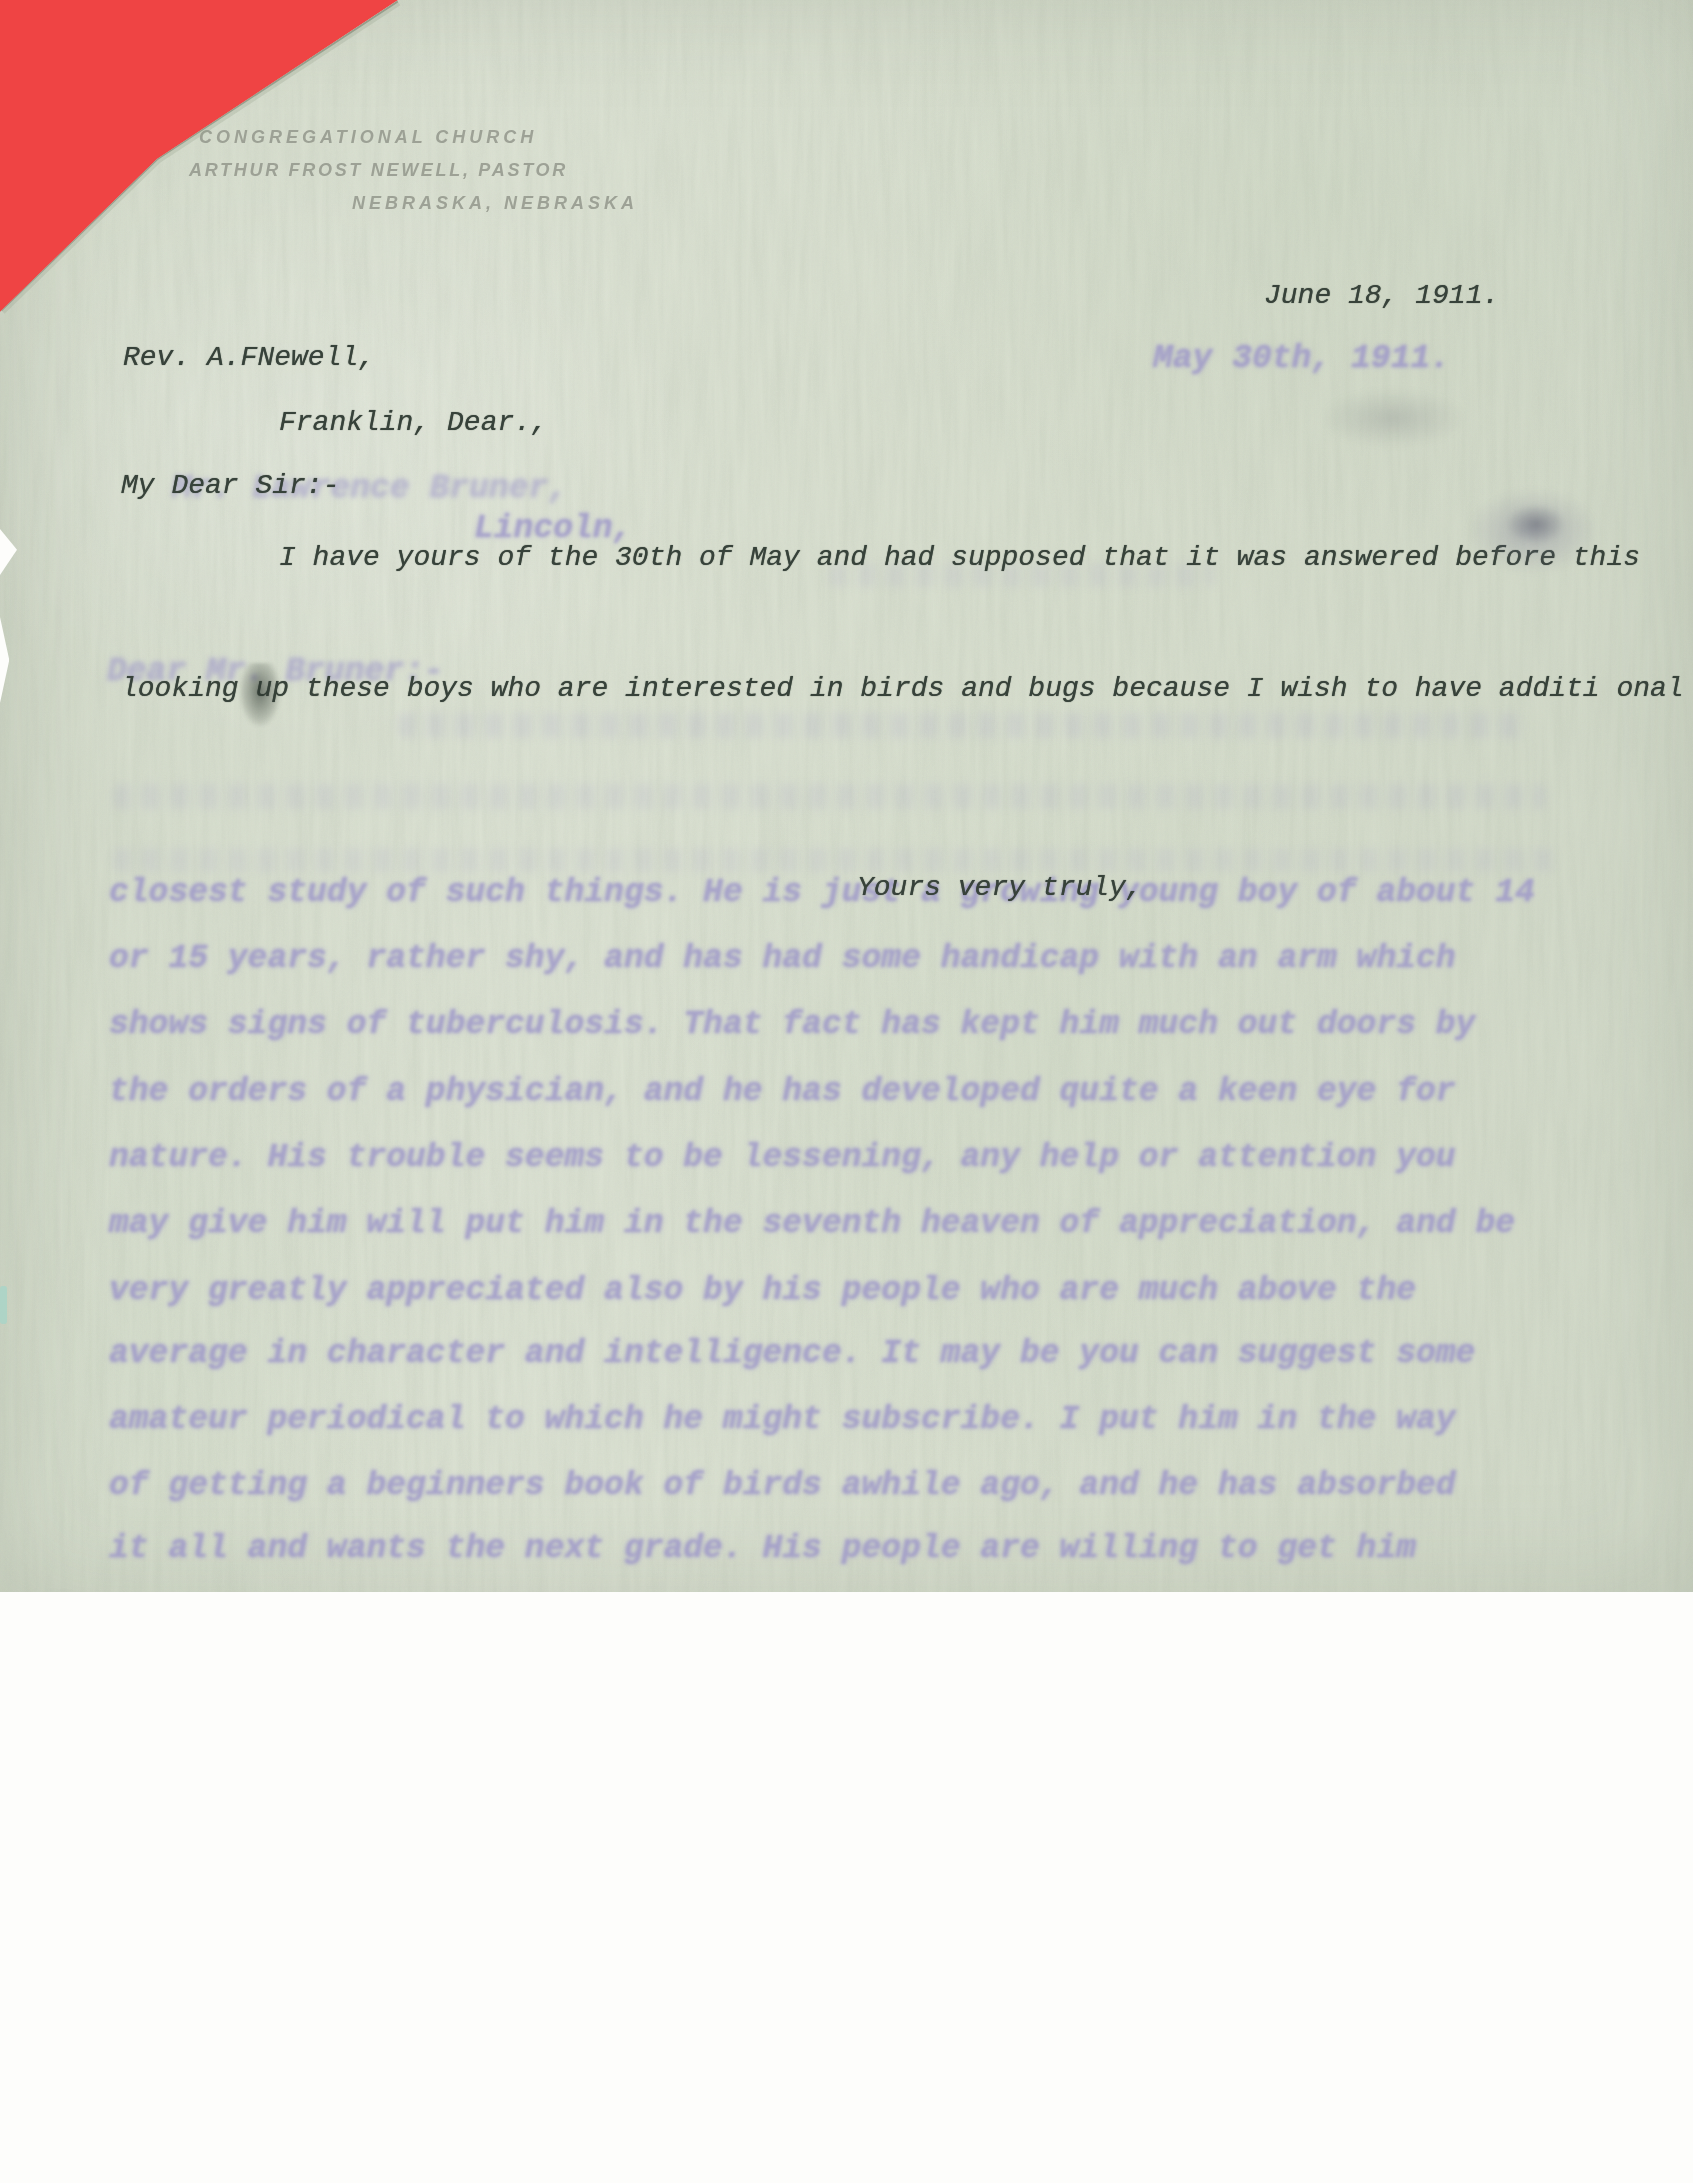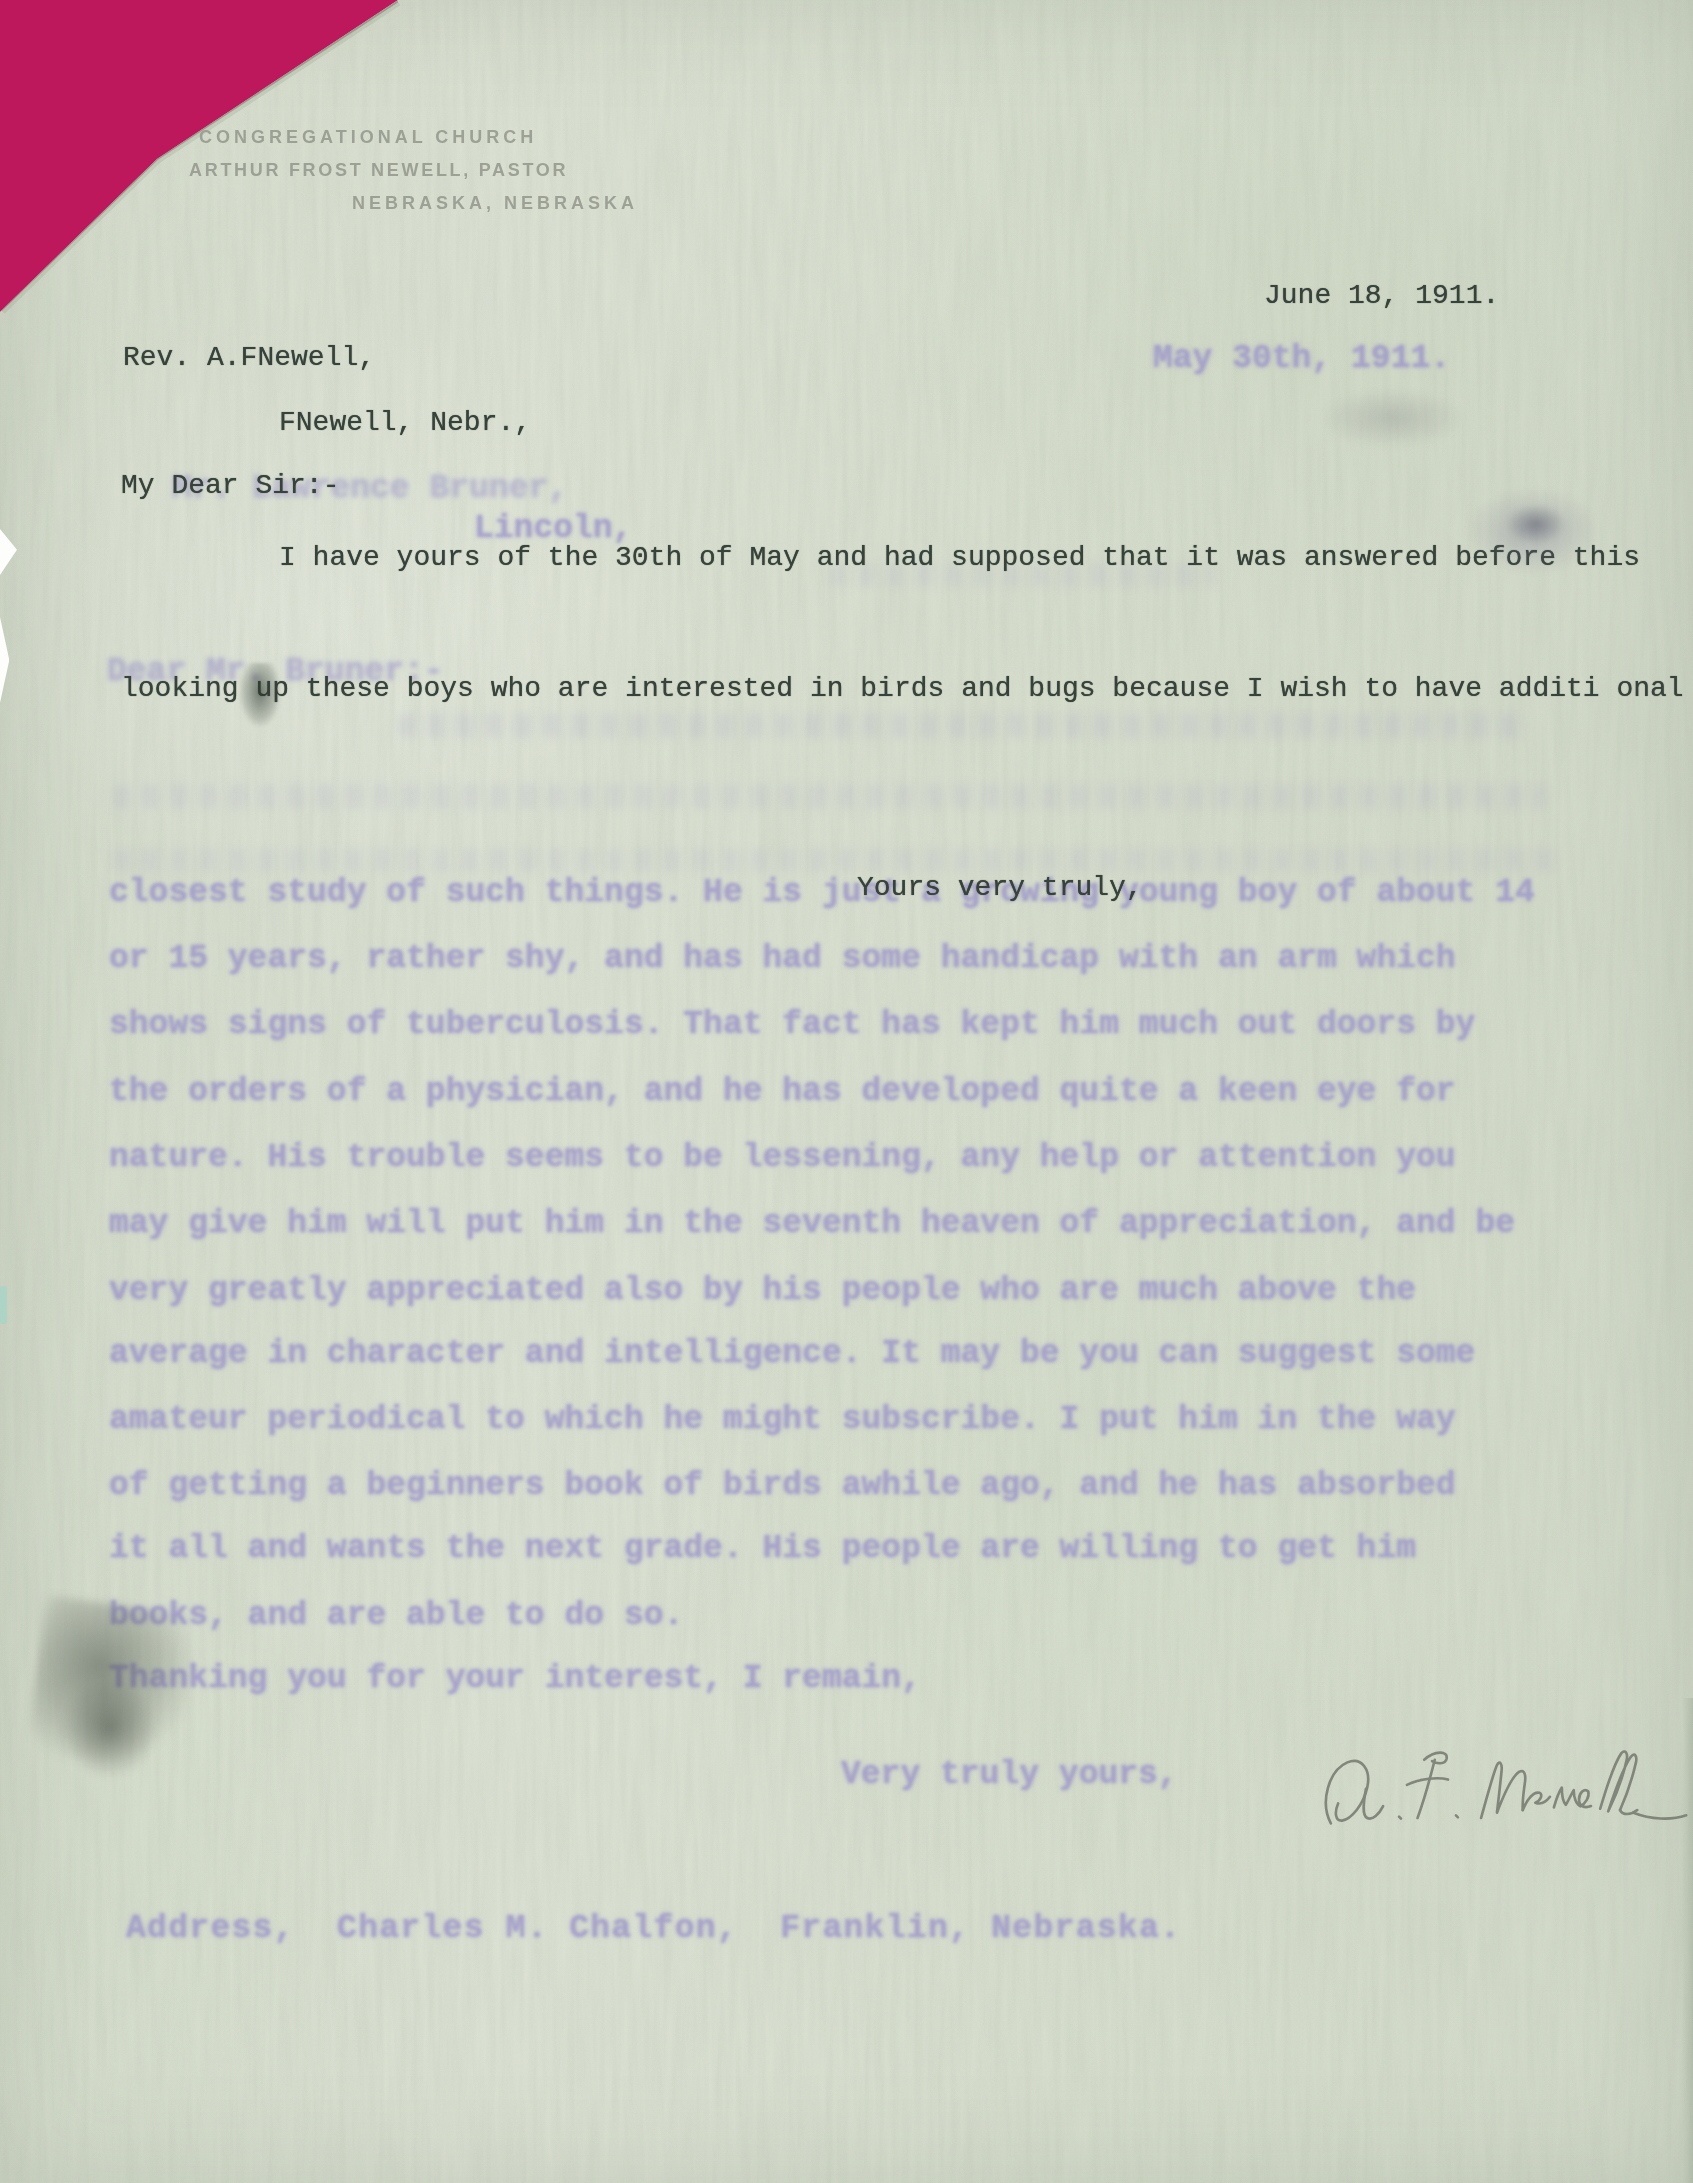--- a/index.html
+++ b/index.html
@@ -1,17 +1,17 @@
 <!DOCTYPE html>
 <html style="font-size:10.6px"><head>
 <meta charset="utf-8">
 <style>
   html,body{margin:0;padding:0;background:#fdfdfb;}
-  #page{position:relative;width:1694px;height:2183px;background:#be185d;overflow:hidden;
-        font-family:"Liberation Mono","DejaVu Sans Mono",monospace;}
+  #page{position:relative;width:1694px;height:1592px;background:#ef4444;overflow:hidden;
+        font-family:"Liberation Mono","DejaVu Sans Mono",monospace;font-style:italic;}
   .paper{position:absolute;inset:0;
     background-color:#dce2d3;
     background-image:
       radial-gradient(ellipse 597px 464px at 18% 28%, rgba(255,255,255,.22), transparent 65%),
       radial-gradient(ellipse 730px 564px at 78% 12%, rgba(204,214,194,.45), transparent 62%),
       radial-gradient(ellipse 663px 663px at 62% 68%, rgba(209,219,199,.40), transparent 62%),
       radial-gradient(ellipse 464px 597px at 5% 85%, rgba(214,223,205,.45), transparent 70%),
       linear-gradient(90deg, rgba(199,209,189,.28), rgba(231,236,223,.18) 30%, rgba(206,215,194,.26) 68%, rgba(194,204,184,.34));
     box-shadow: inset 0 0 106px rgba(118,128,108,.22);
     clip-path: polygon(398px 0, 100% 0, 100% 100%, 0 100%, 0 312px, 157px 159px);
@@ -82,21 +82,21 @@
     <div class="cb" style="left:109px;top:1469px;">of getting a beginners book of birds awhile ago, and he has absorbed</div>
     <div class="cb" style="left:109px;top:1532px;">it all and wants the next grade. His people are willing to get him</div>
     <div class="cb" style="left:109px;top:1599px;">books, and are able to do so.</div>
     <div class="cb" style="left:109px;top:1662px;">Thanking you for your interest, I remain,</div>
 
     <div class="cb" style="left:841px;top:1758px;">Very truly yours,</div>
     <div class="cb" style="left:126px;top:1912px;letter-spacing:1.3px;">Address,  Charles M. Chalfon,  Franklin, Nebraska.</div>
 
     <div class="ink" style="left:1264px;top:282px;">June 18, 1911.</div>
     <div class="ink" style="left:123px;top:344px;">Rev. A.FNewell,</div>
-    <div class="ink" style="left:279px;top:409px;">FNewell, Nebr.,</div>
+    <div class="ink" style="left:279px;top:409px;">Franklin, Dear.,</div>
     <div class="ink" style="left:121px;top:472px;text-align:center;">My Dear Sir:-</div>
     <div class="ink" style="left:279px;top:544px;">I have yours of the 30th of May and had supposed that it was answered before this</div>
     <div class="ink" style="left:121px;top:675px;">looking up these boys who are interested in birds and bugs because I wish to have additi onal</div>
     <div class="ink" style="left:857px;top:874px;">Yours very truly,</div>
 
     <svg class="sig" style="left:1294px;top:1724px;" width="398" height="139" viewBox="0 0 600 210" aria-label="A. F. Newell">
       <g fill="none" stroke="#6e7368" stroke-width="4" stroke-linecap="round" stroke-linejoin="round" opacity="0.8">
         <path d="M55,150 C38,118 52,70 80,58 C102,49 116,70 110,96 C104,122 86,144 72,146 C62,147 60,134 66,120"></path>
         <path d="M108,98 C104,120 102,138 110,142 C118,146 128,136 134,124"></path>
         <path d="M158,140 l3,3"></path>

